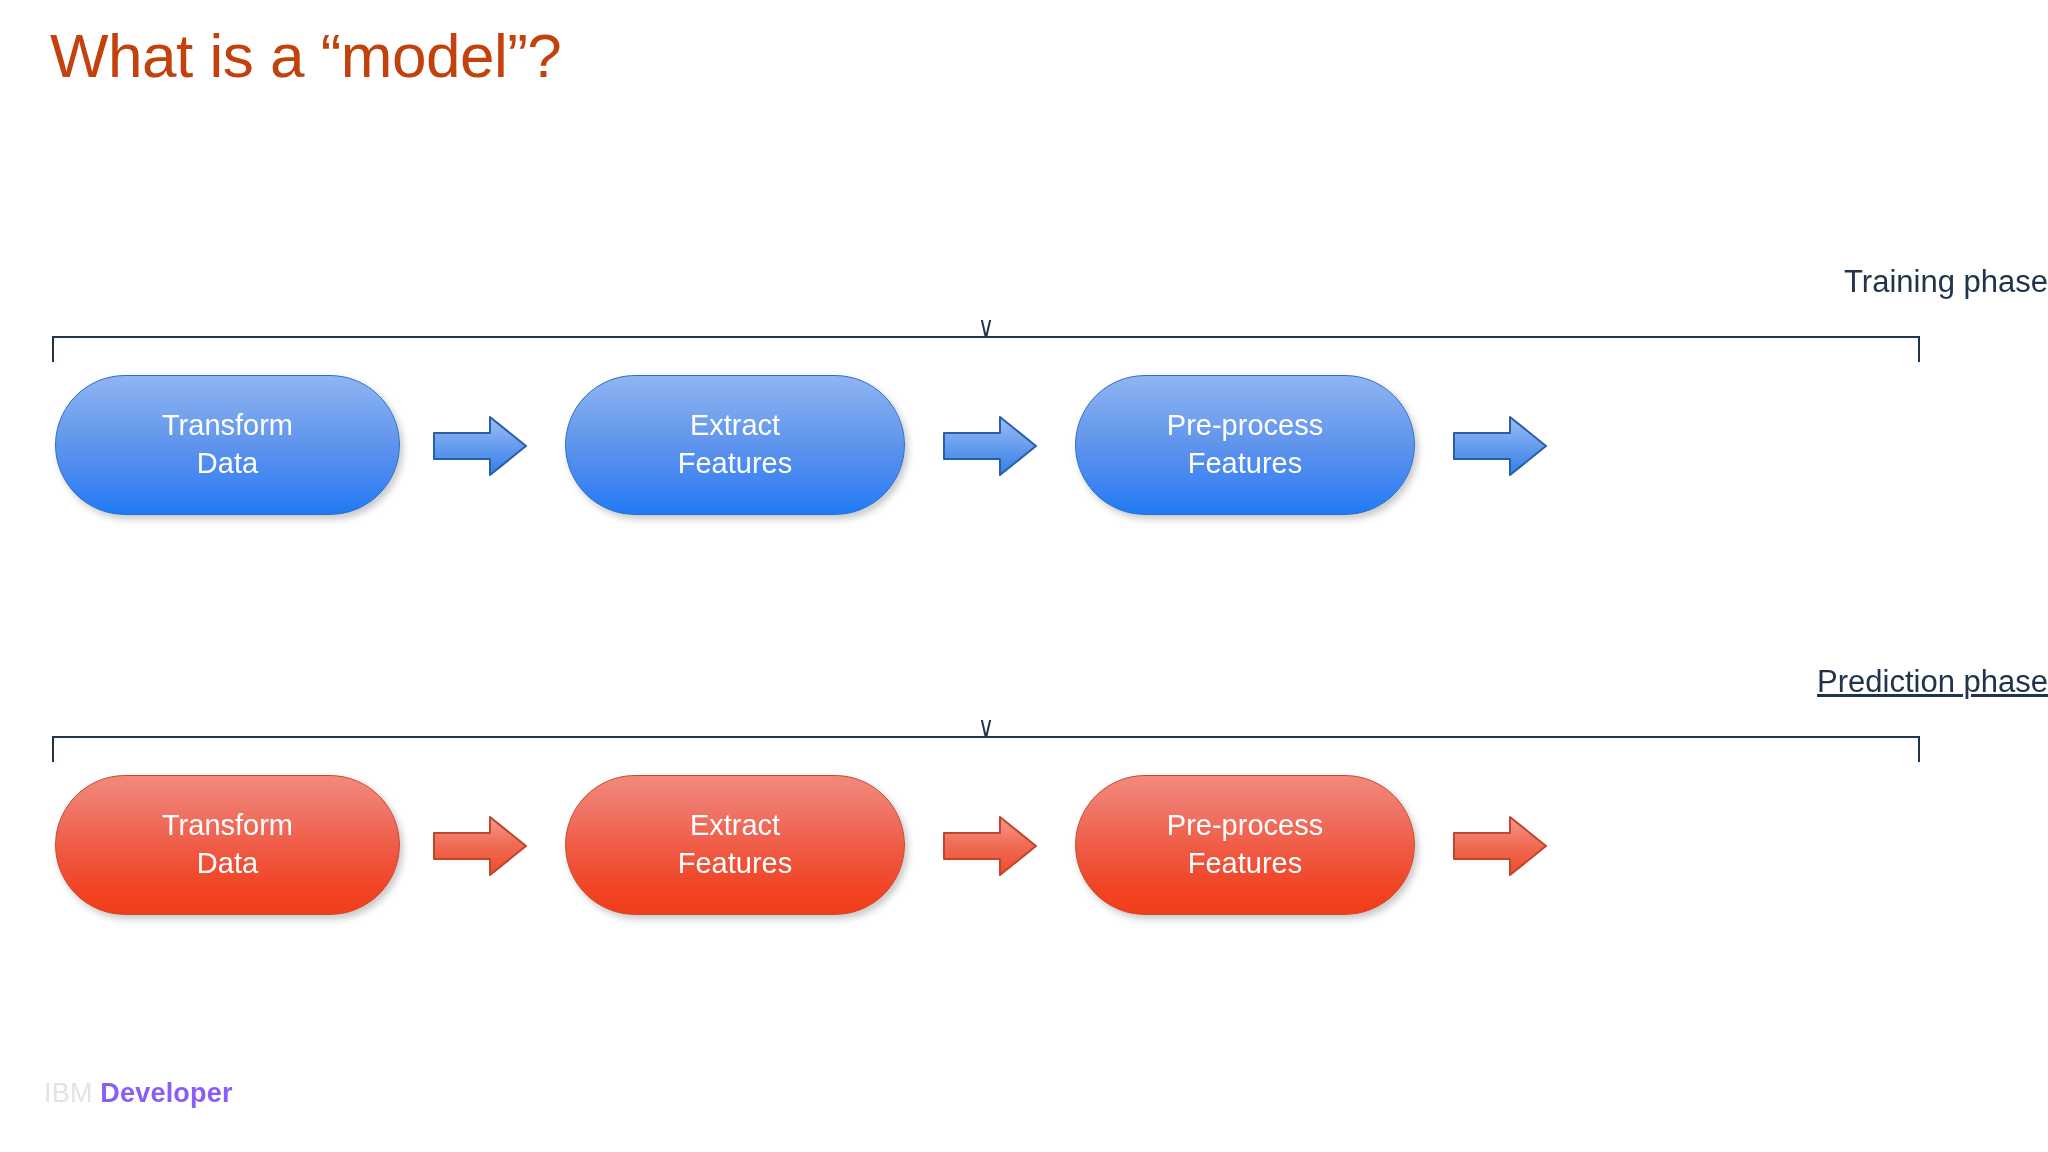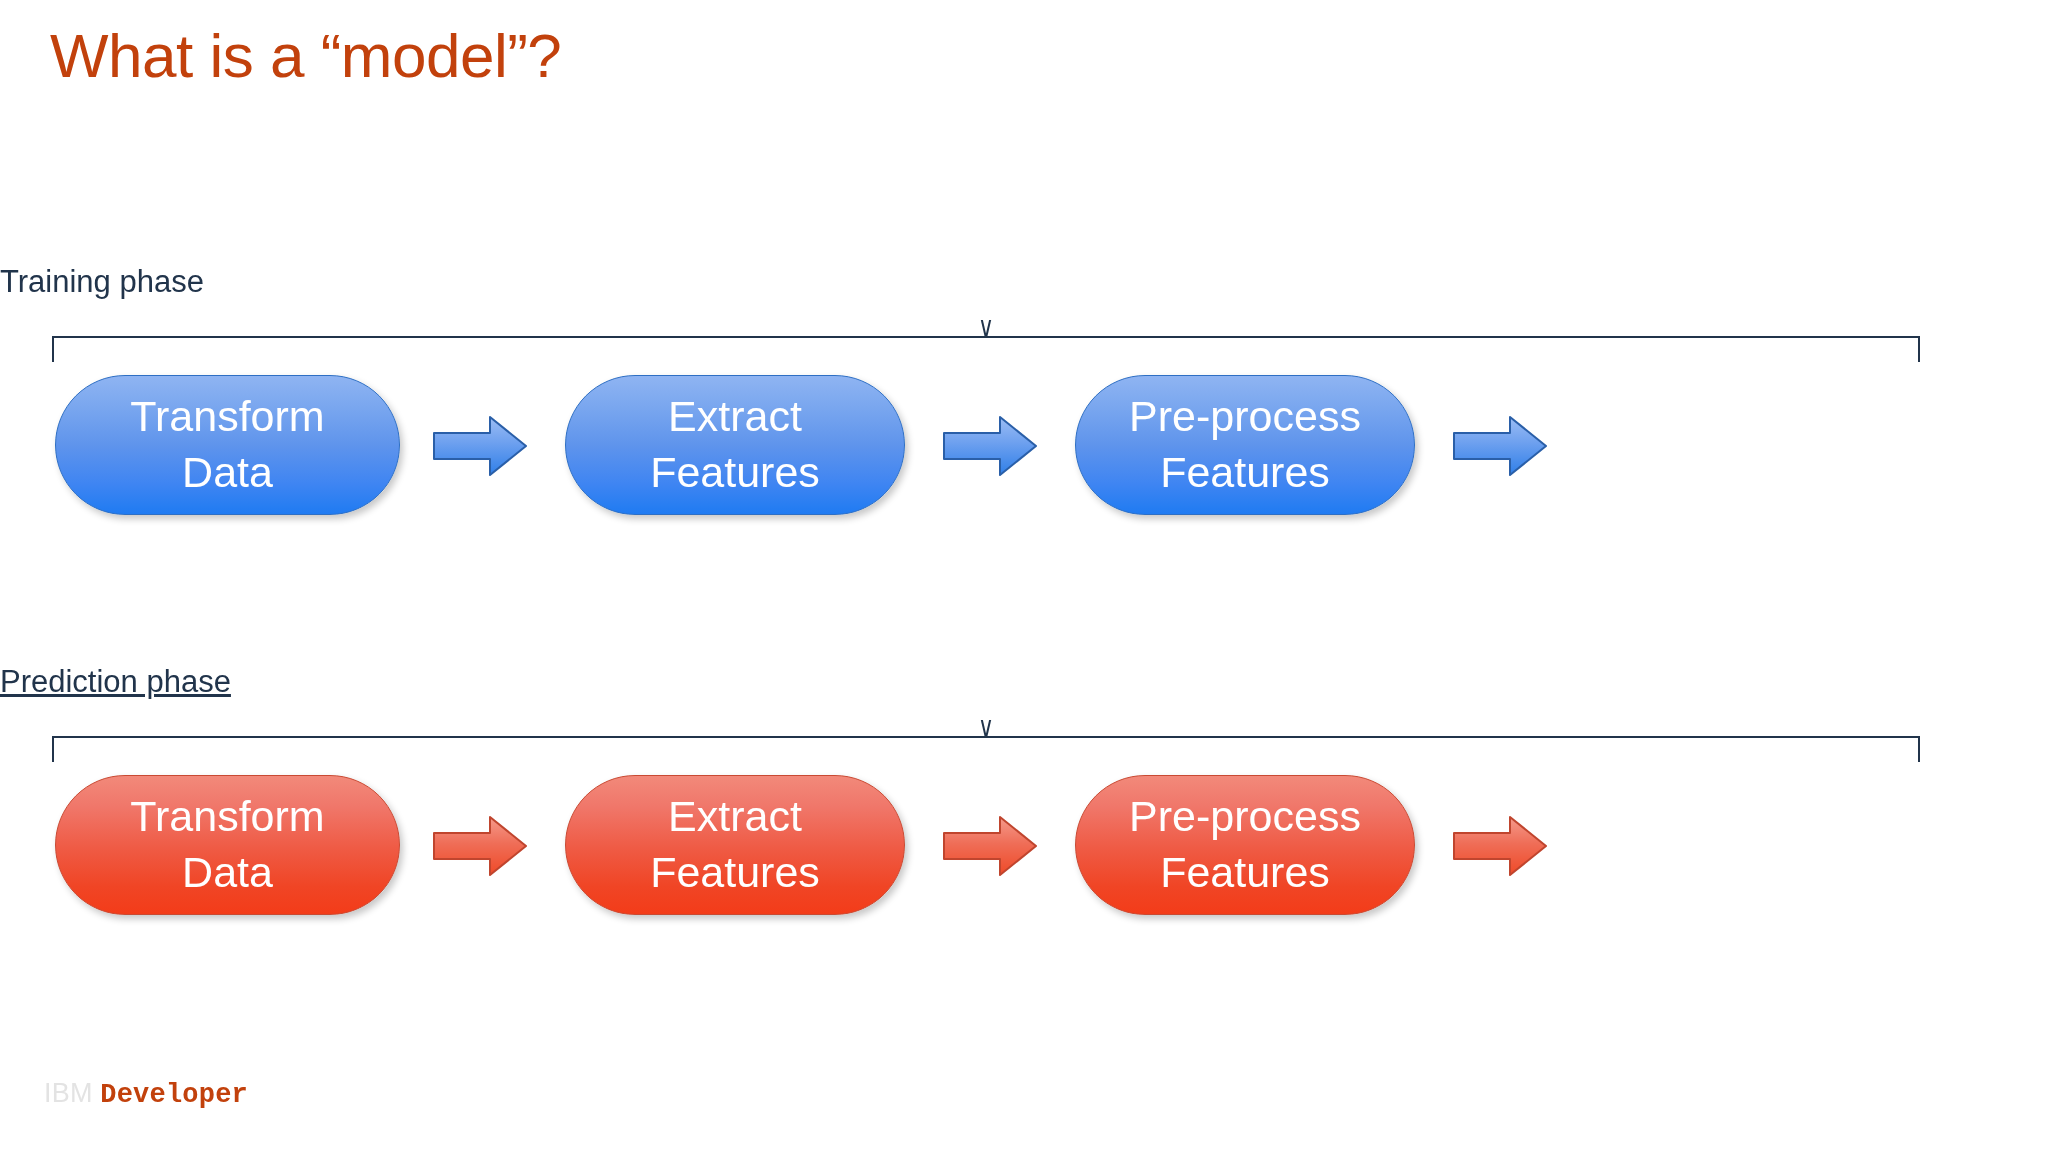--- a/index.html
+++ b/index.html
@@ -40,21 +40,21 @@
   
   .phase-group {
     position: absolute;
     left: 0;
     width: 2048px;
   }
   .phase-label {
     position: absolute;
     left: 0;
     width: 2048px;
-    text-align: left;
+    text-align: right;
     font-size: 31px;
     color: #21344b;
     font-weight: 400;
     white-space: nowrap;
   }
   
   .phase-bracket {
     position: absolute;
     left: 52px;
     width: 1868px;
@@ -110,21 +110,21 @@
   
   .node {
     position: absolute;
     height: 140px;
     border-radius: 70px;
     display: flex;
     flex-direction: column;
     align-items: center;
     justify-content: center;
     color: #ffffff;
-    font-size: 43px;
+    font-size: 29px;
     line-height: 1.30;
     text-align: center;
     box-shadow: 3px 4px 7px rgba(0,0,0,0.22);
     box-sizing: border-box;
   }
   .node .line { display: block; white-space: nowrap; }
 
   .node.blue {
     background: linear-gradient(180deg,
         #8fb4f2 0%,
@@ -155,21 +155,21 @@
   
   #footer-logo {
     position: absolute;
     left: 44px;
     top: 1078px;
     font-size: 27px;
     color: #e3e3e3;
     letter-spacing: 0.2px;
     white-space: nowrap;
   }
-  #footer-logo .bold { font-weight: 700; color: #c2410c; font-family: Liberation Mono, monospace; }
+  #footer-logo .bold { font-weight: 700; color: #8b5cf6; }
 </style>
 </head>
 <body>
 
 <div id="slide-title">What is a “model”?</div>
 
 <div id="diagram">
 
   <div class="phase-group" style="top:0;">
 

